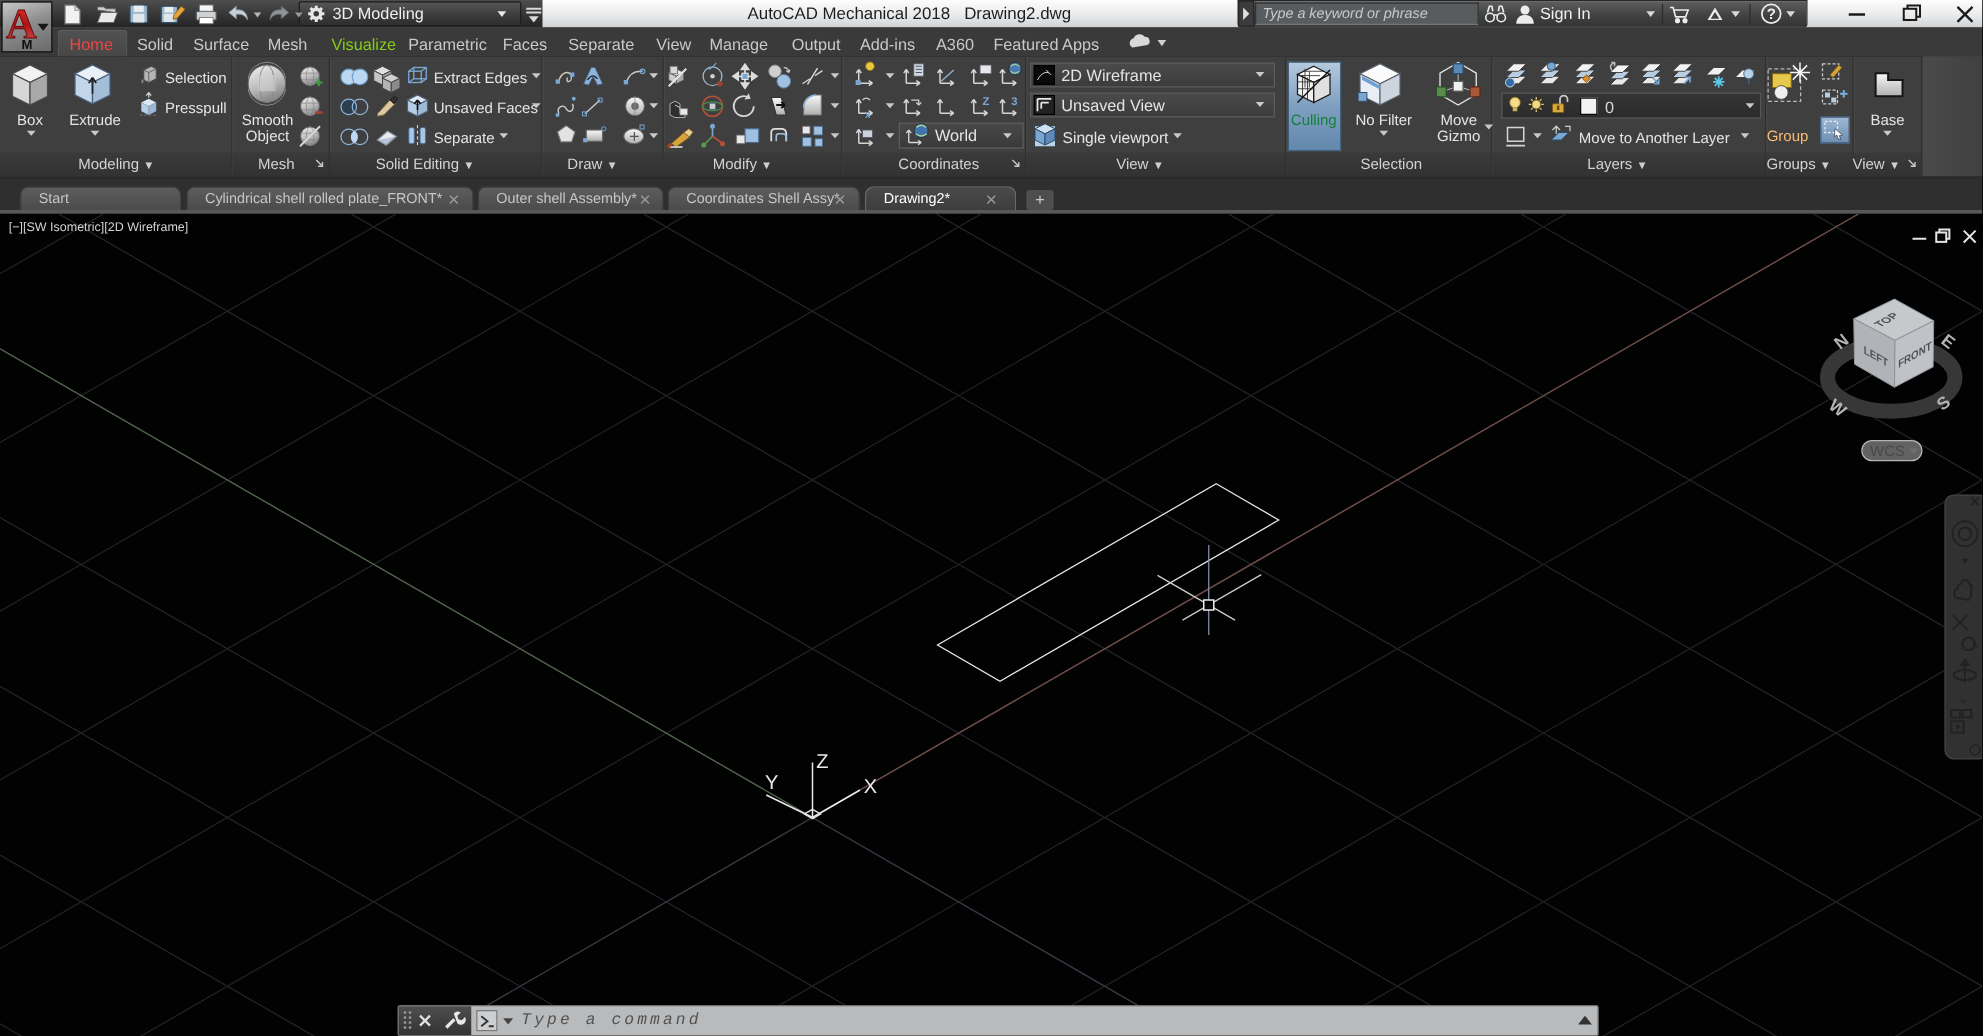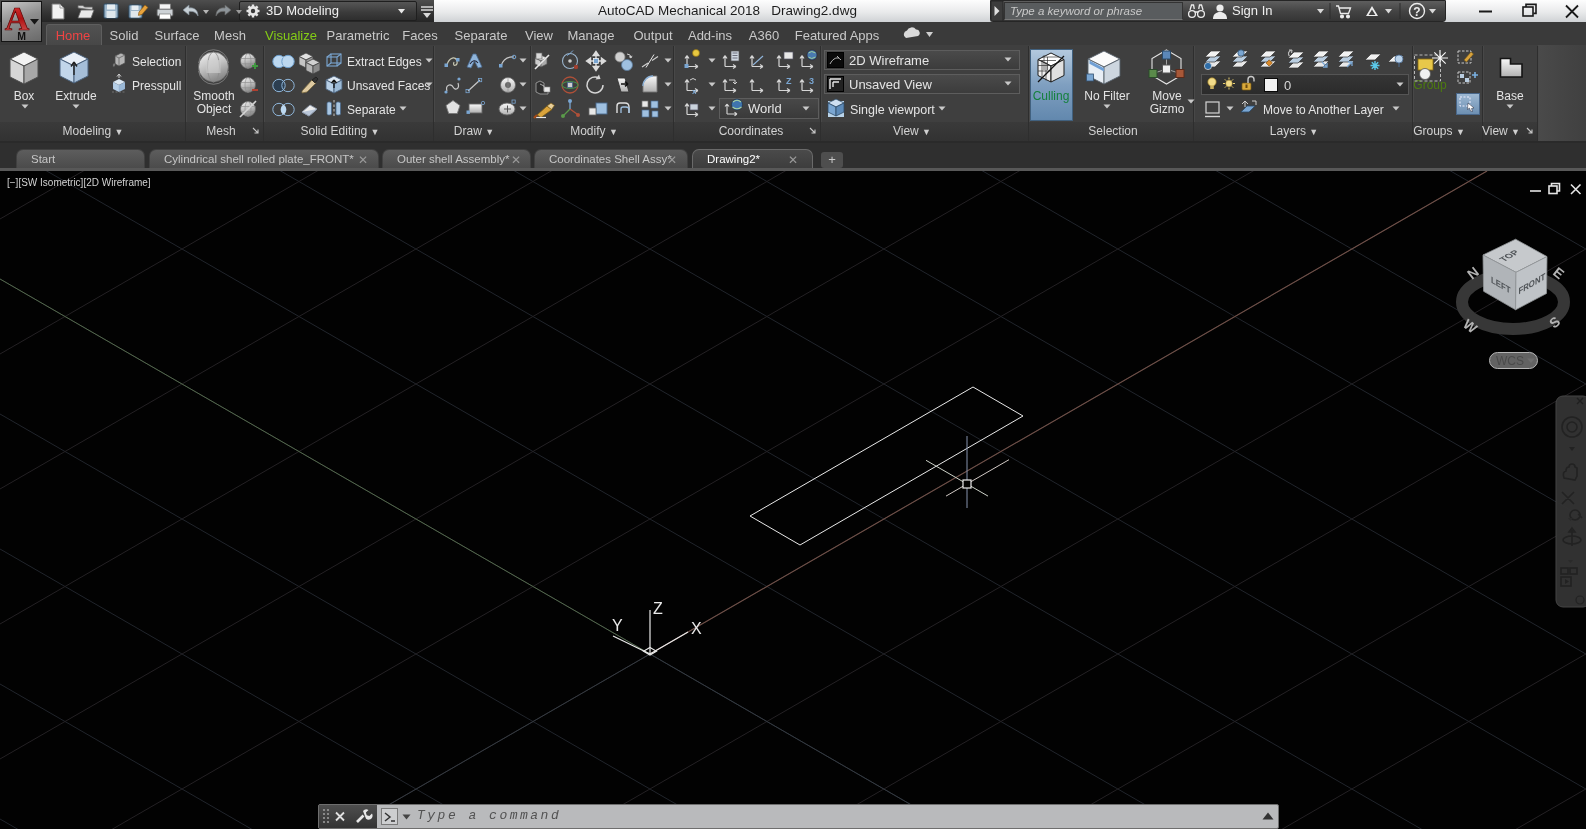--- a/index.html
+++ b/index.html
@@ -269,21 +269,21 @@
 <svg class="ab" style="left:1396px;top:82px" width="8" height="5" viewBox="0 0 8 5">
     <path d="M0.5 0.5 l7 0 -3.5 4 z" fill="#c9c9c9"></path>
   </svg>
 <svg class="ab" style="left:1226px;top:106px" width="8" height="5" viewBox="0 0 8 5">
     <path d="M0.5 0.5 l7 0 -3.5 4 z" fill="#c9c9c9"></path>
   </svg>
 <div class="lbl" style="left:1263px;top:103px;font-size:12px">Move to Another Layer</div>
 <svg class="ab" style="left:1392px;top:106px" width="8" height="5" viewBox="0 0 8 5">
     <path d="M0.5 0.5 l7 0 -3.5 4 z" fill="#c9c9c9"></path>
   </svg>
-<div class="ab" style="left:1430px;top:78px;transform:translateX(-50%);font-size:12px;color:#4d7c0f;white-space:nowrap">Group</div>
+<div class="ab" style="left:1430px;top:102px;transform:translateX(-50%);font-size:12px;color:#fdba74;white-space:nowrap">Group</div>
 <div class="ab" style="left:1456px;top:93px;width:24px;height:22px;background:linear-gradient(#9db8d2,#6d8fb2);border:1px solid #49678a"></div>
 <div class="ab" style="left:1510px;top:88.5px;transform:translateX(-50%);font-size:12px;color:#e4e4e4;white-space:nowrap">Base</div>
 <svg class="ab" style="left:1506px;top:104px" width="8" height="5" viewBox="0 0 8 5">
     <path d="M0.5 0.5 l7 0 -3.5 4 z" fill="#c9c9c9"></path>
   </svg>
 <svg class="ab" style="left:0;top:45px" width="1586" height="98" viewBox="0 45 1586 98">
     <defs>
       <linearGradient id="sph" x1="0" y1="0" x2="0.4" y2="1">
         <stop offset="0" stop-color="#f5f5f5"></stop>
         <stop offset="0.55" stop-color="#c2c2c2"></stop>

